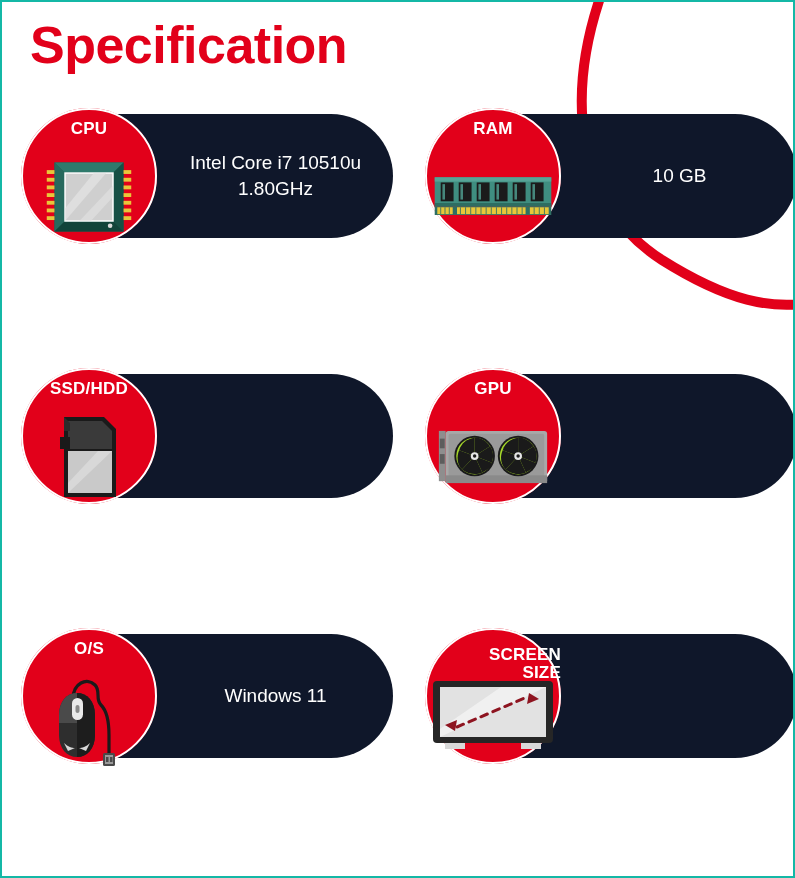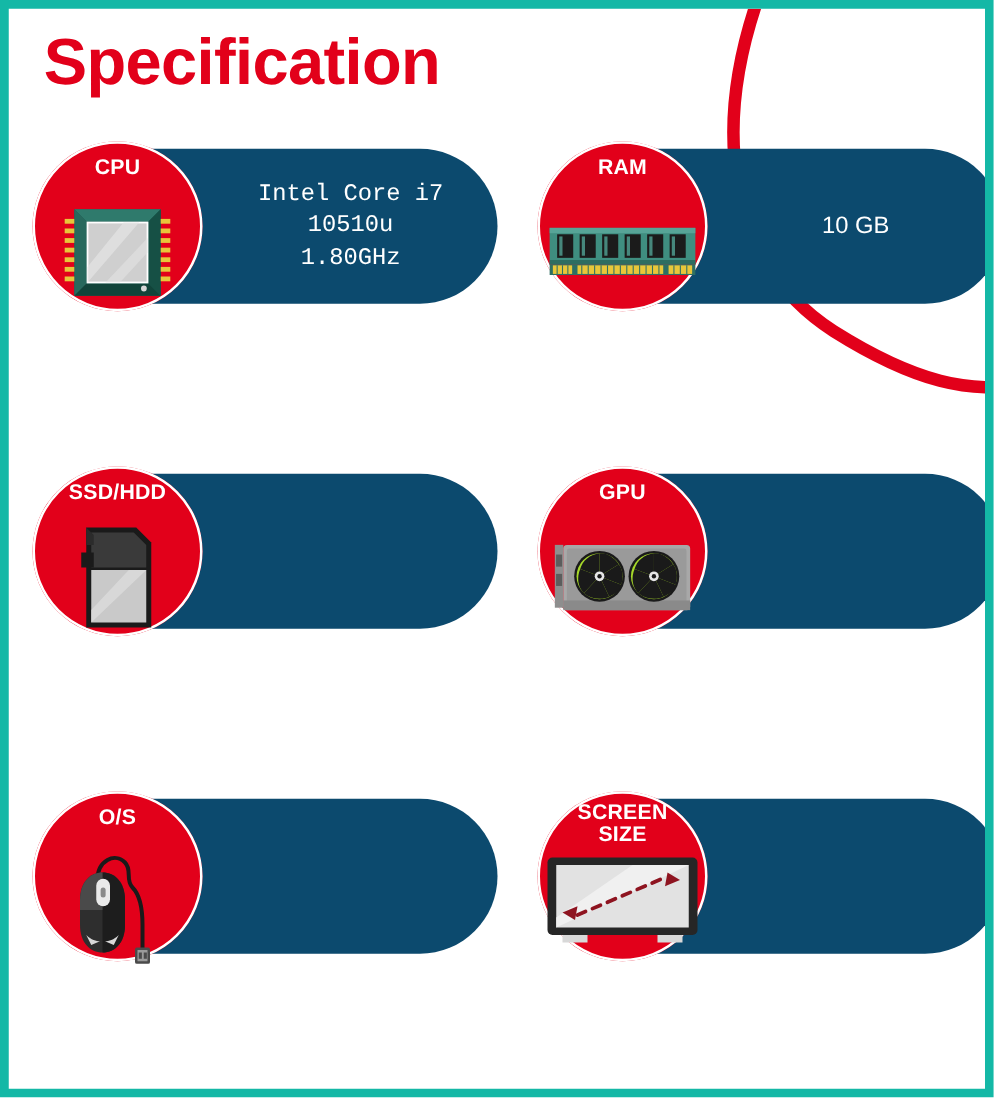--- a/index.html
+++ b/index.html
@@ -9,21 +9,21 @@
     background: #ffffff;
   }
   body {
     font-family: "Liberation Sans", sans-serif;
   }
   #page {
     position: relative;
     width: 795px;
     height: 878px;
     background: #ffffff;
-    border: 7px solid #14b8a6;
+    border: 2px solid #14b8a6;
     box-sizing: border-box;
     overflow: hidden;
   }
 
   
   .deco-arc {
     position: absolute;
     top: 0;
     left: 0;
     width: 795px;
@@ -57,21 +57,21 @@
   .spec-row {
     position: relative;
     height: 260px;
   }
   .spec-row:last-child { height: 250px; }
 
   .spec-card {
     position: absolute;
     width: 363px;
     height: 124px;
-    background: #0c4a6e;
+    background: #0f172a;
     border-radius: 62px;
   }
   .spec-card.col-left  { left: 28px; }
   .spec-card.col-right { left: 432px; }
 
   
   .badge-circle {
     position: absolute;
     left: -9px;
     top: -6px;
@@ -98,21 +98,21 @@
     top: 6px;
     width: 136px;
     text-align: center;
     color: #ffffff;
     font-size: 17px;
     font-weight: bold;
     line-height: 1.08;
     z-index: 5;
     letter-spacing: 0.2px;
   }
-  .badge-label.two-line { top: 2px; }
+  .badge-label.two-line { top: 12px; text-align: right; }
 
   .badge-icon {
     position: absolute;
     left: -9px;
     top: 30px;
     width: 136px;
     height: 106px;
     display: flex;
     align-items: center;
     justify-content: center;
@@ -128,21 +128,21 @@
     display: flex;
     align-items: center;
     justify-content: center;
     text-align: center;
     color: #ffffff;
     font-size: 19px;
     line-height: 1.35;
     padding: 0 6px;
     box-sizing: border-box;
   }
-  .spec-value.two-line { font-size: 19px; font-family: Liberation Mono, monospace; }
+  .spec-value.two-line { font-size: 19px; }
 </style>
 </head>
 <body>
 
 <div id="page">
 
   <svg class="deco-arc" viewBox="0 0 795 878">
     <path d="M 600 -10 C 565 90 570 200 660 258 C 730 302 770 305 800 302" fill="none" stroke="#e2001a" stroke-width="10" stroke-linecap="round"></path>
   </svg>
 
@@ -337,20 +337,21 @@
               <path d="M53 78 C49 82 45 83 42 83 L49 86 Z" fill="#d8d8d8"></path>
               <rect x="66" y="88" width="12" height="13" rx="1.5" fill="#4a4a4a"></rect>
               <rect x="68" y="90" width="8" height="9" fill="#9a9a9a"></rect>
               <rect x="69" y="92" width="2.5" height="5" fill="#4a4a4a"></rect>
               <rect x="73" y="92" width="2.5" height="5" fill="#4a4a4a"></rect>
             </g>
           </svg>
         </div>
         <div class="badge-ring"></div>
         <div class="badge-label">O/S</div>
+        <div class="spec-value">Windows 11</div>
       </div>
 
       <div class="spec-card col-right">
         <div class="badge-circle"></div>
         <div class="badge-icon">
           <svg width="124" height="76" viewBox="0 0 124 76">
             <g>
               <rect x="2" y="2" width="120" height="62" rx="4" fill="#262626"></rect>
               <rect x="9" y="8" width="106" height="50" fill="#e2e2e2"></rect>
               <polygon points="9,50 70,8 115,8 9,58" fill="#f0f0f0"></polygon>

